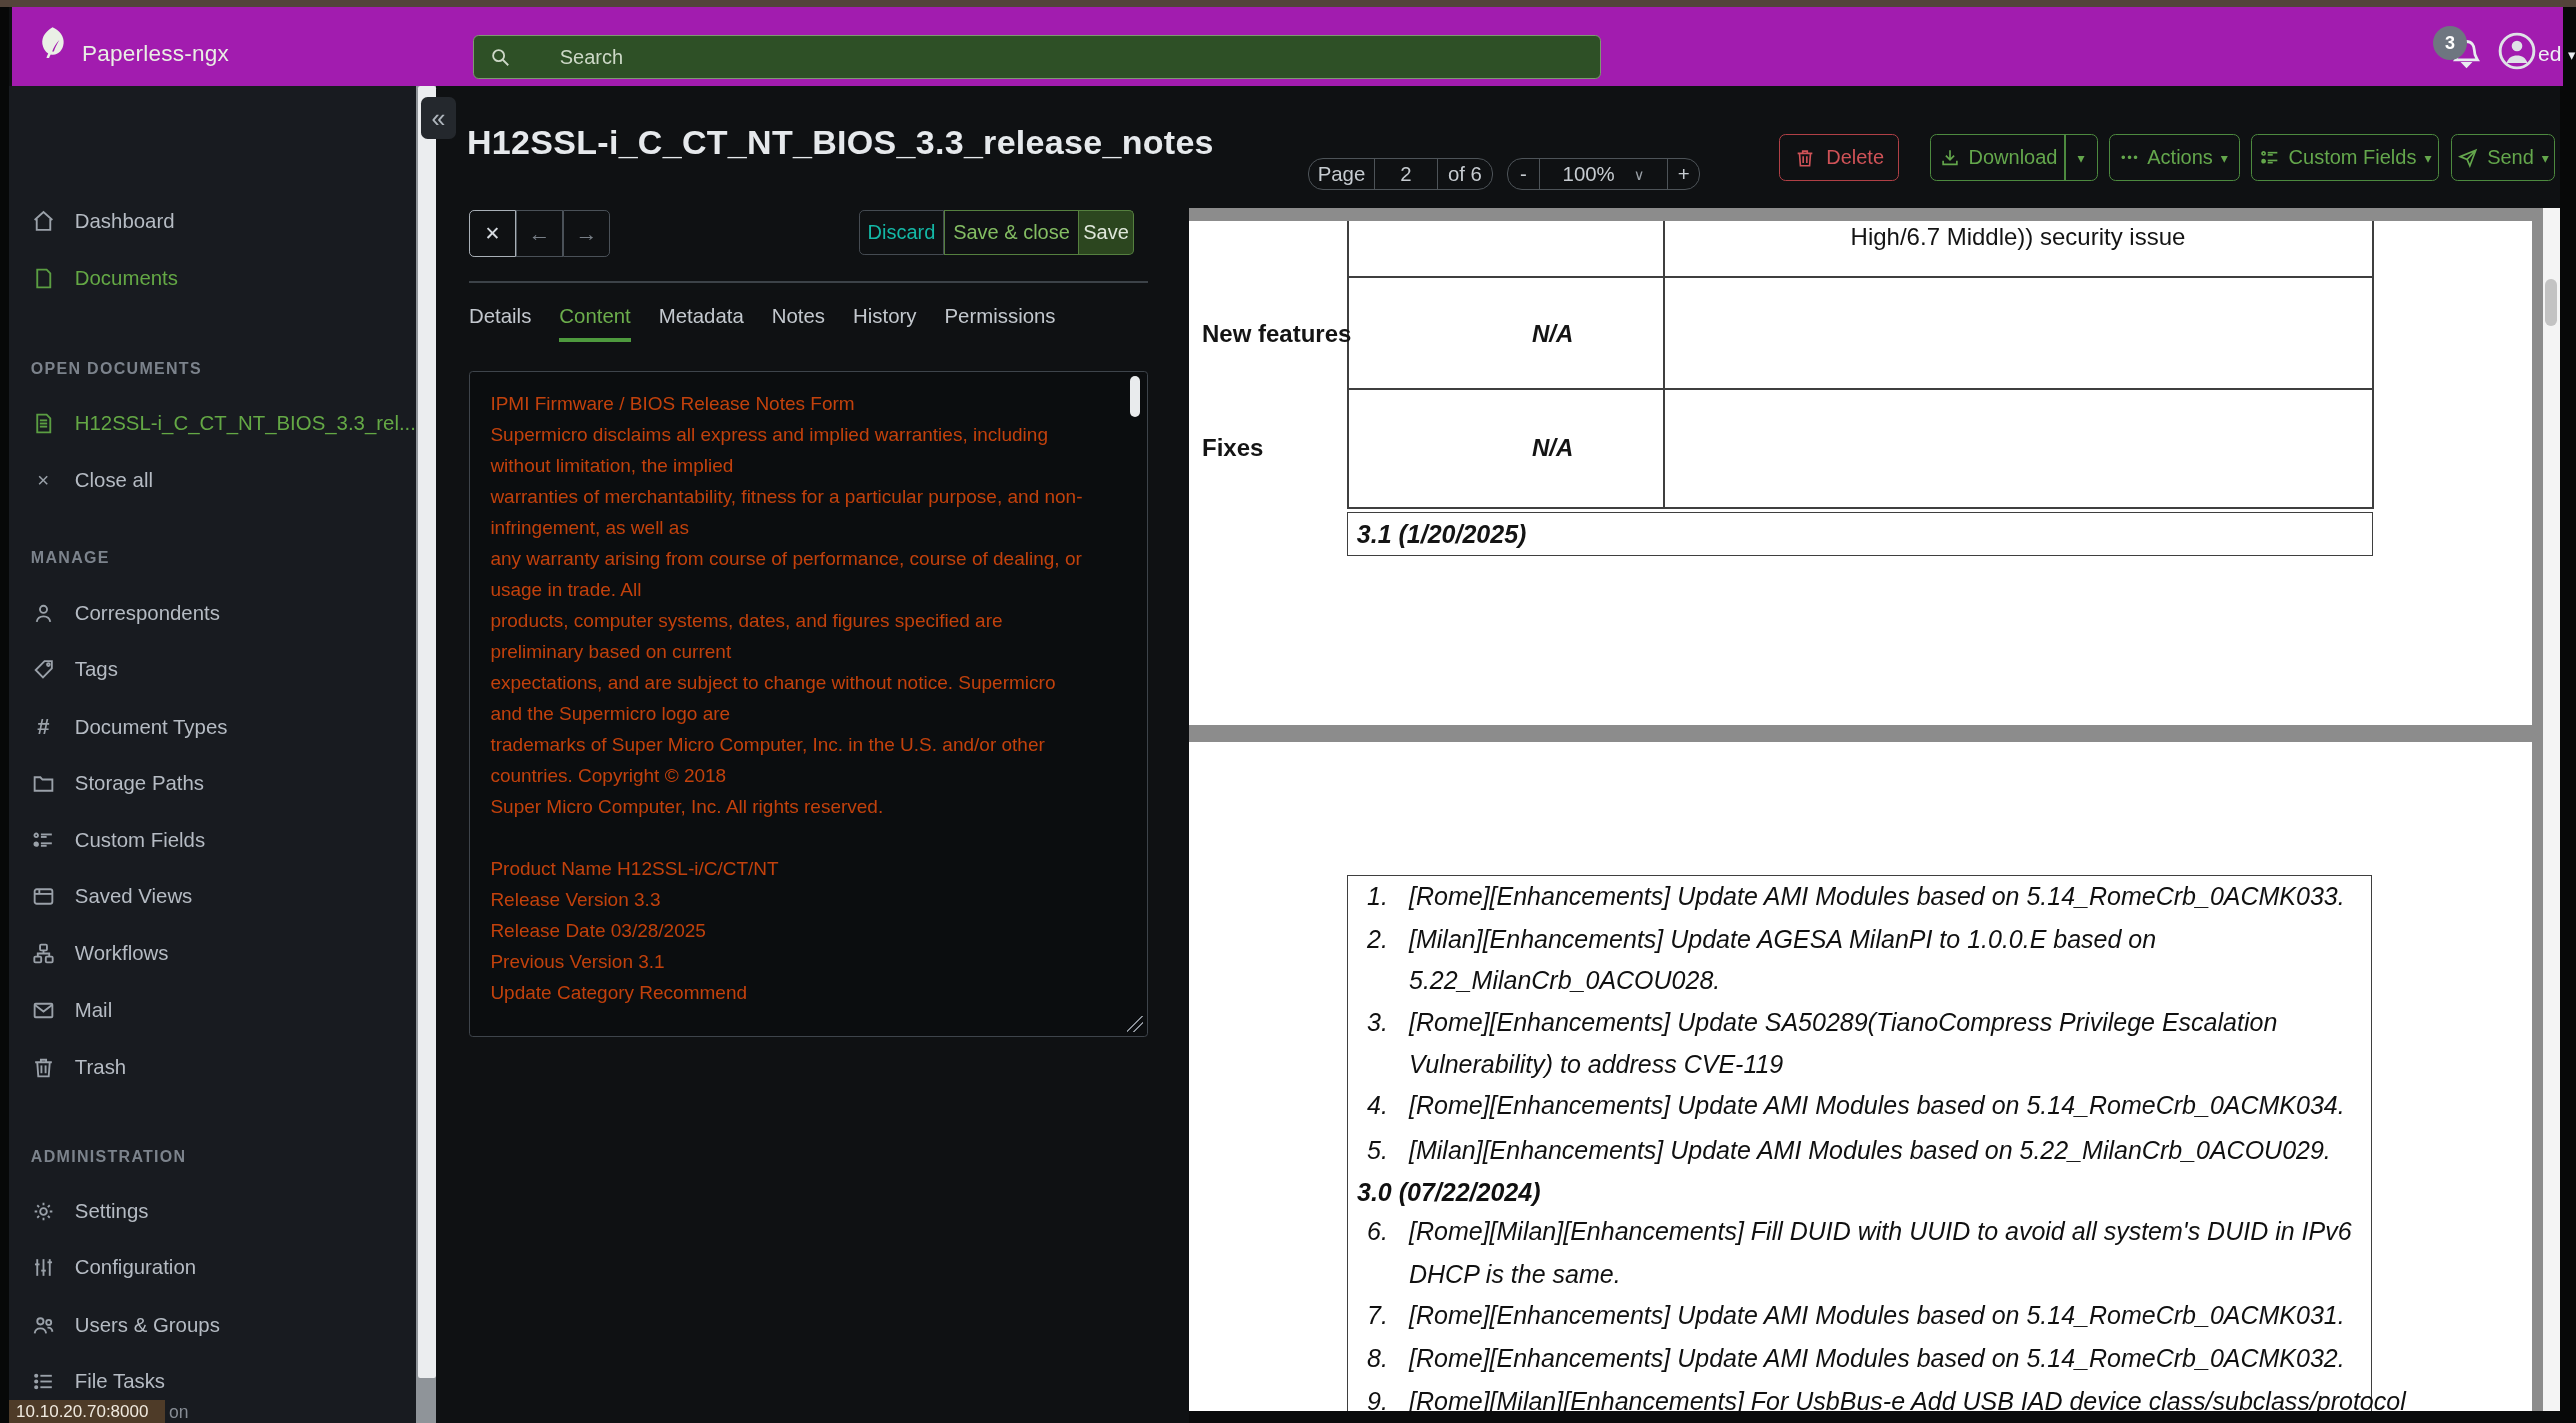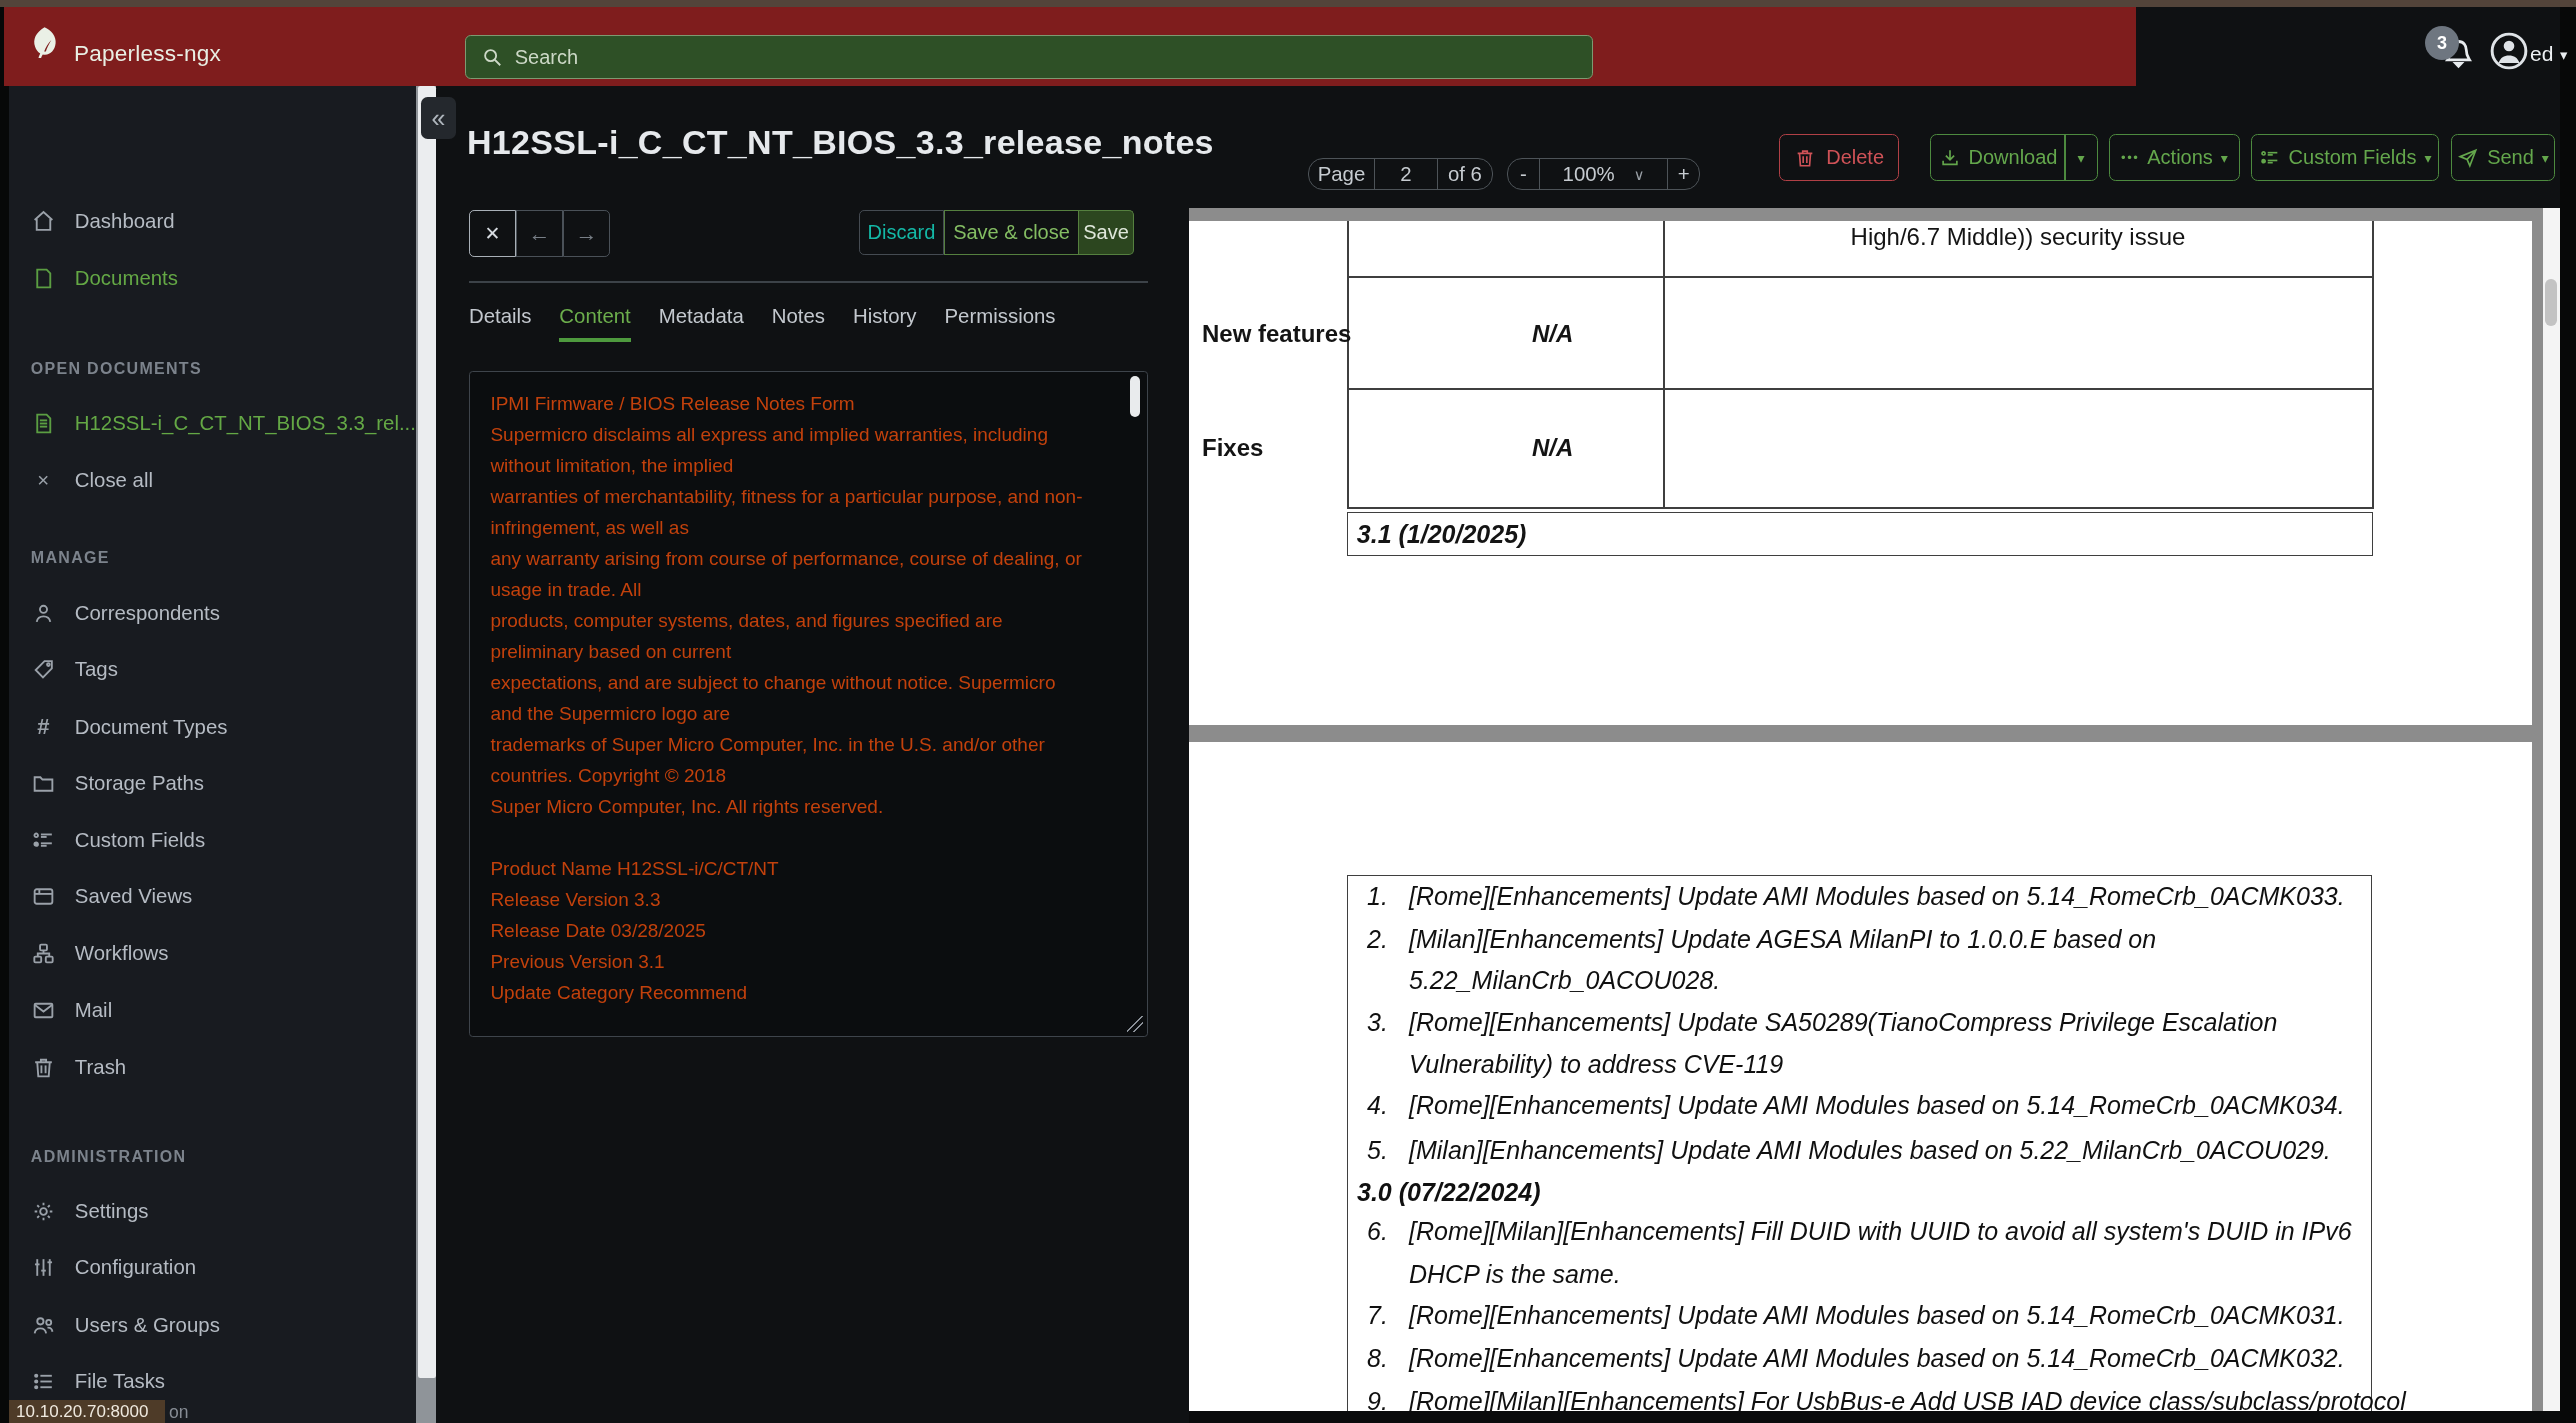--- a/index.html
+++ b/index.html
@@ -4,24 +4,24 @@
 <style>
   html,body{margin:0;padding:0;background:#000;}
   .screen{position:relative;width:2576px;height:1424px;background:#0f1113;overflow:hidden;
           font-family:"Liberation Sans",sans-serif;-webkit-font-smoothing:antialiased;}
   .abs{position:absolute;}
   
   .top-strip{left:0;top:0;width:2576px;height:7.3px;background:#53443a;}
   .edge-left{left:0;top:7.3px;width:8.8px;height:1417px;background:#070808;}
   .edge-right{left:2560px;top:7.3px;width:16px;height:1417px;background:#070808;}
   
-  .header{left:4px;top:7.3px;width:2132px;height:79px;background:#7f1d1d;}
+  .header{left:12px;top:7.3px;width:2551px;height:79px;background:#a21caf;}
   .app-name{left:70px;top:34px;font-size:22.6px;color:#e9efe4;font-weight:500;letter-spacing:0.2px;}
   .search-box{left:461px;top:28px;width:1126px;height:42px;background:#2e5026;border:1.5px solid #7d9a71;
-              border-radius:5.8px;display:flex;align-items:center;}
+              border-radius:5.8px;display:flex;align-items:center;gap:37px;}
   .search-box input{background:transparent;border:none;outline:none;color:#dfe8da;font-size:20px;
               font-family:"Liberation Sans",sans-serif;width:1022px;}
   .search-box input::placeholder{color:#ccd8c6;opacity:1;}
   .badge{left:2421px;top:19px;width:34px;height:34px;border-radius:50%;background:#6e7680;color:#fff;
          font-size:18px;font-weight:bold;display:flex;align-items:center;justify-content:center;z-index:3;}
   .username{left:2526px;top:35px;font-size:21px;color:#eef1f4;}
   .user-caret{left:2556px;top:39px;font-size:14.6px;color:#e8ecef;}
   
   .sidebar{left:8.8px;top:86px;width:407px;height:1338px;background:#181b20;}
   .side-item{position:absolute;left:22px;display:flex;align-items:center;gap:19px;height:32px;cursor:pointer;}

